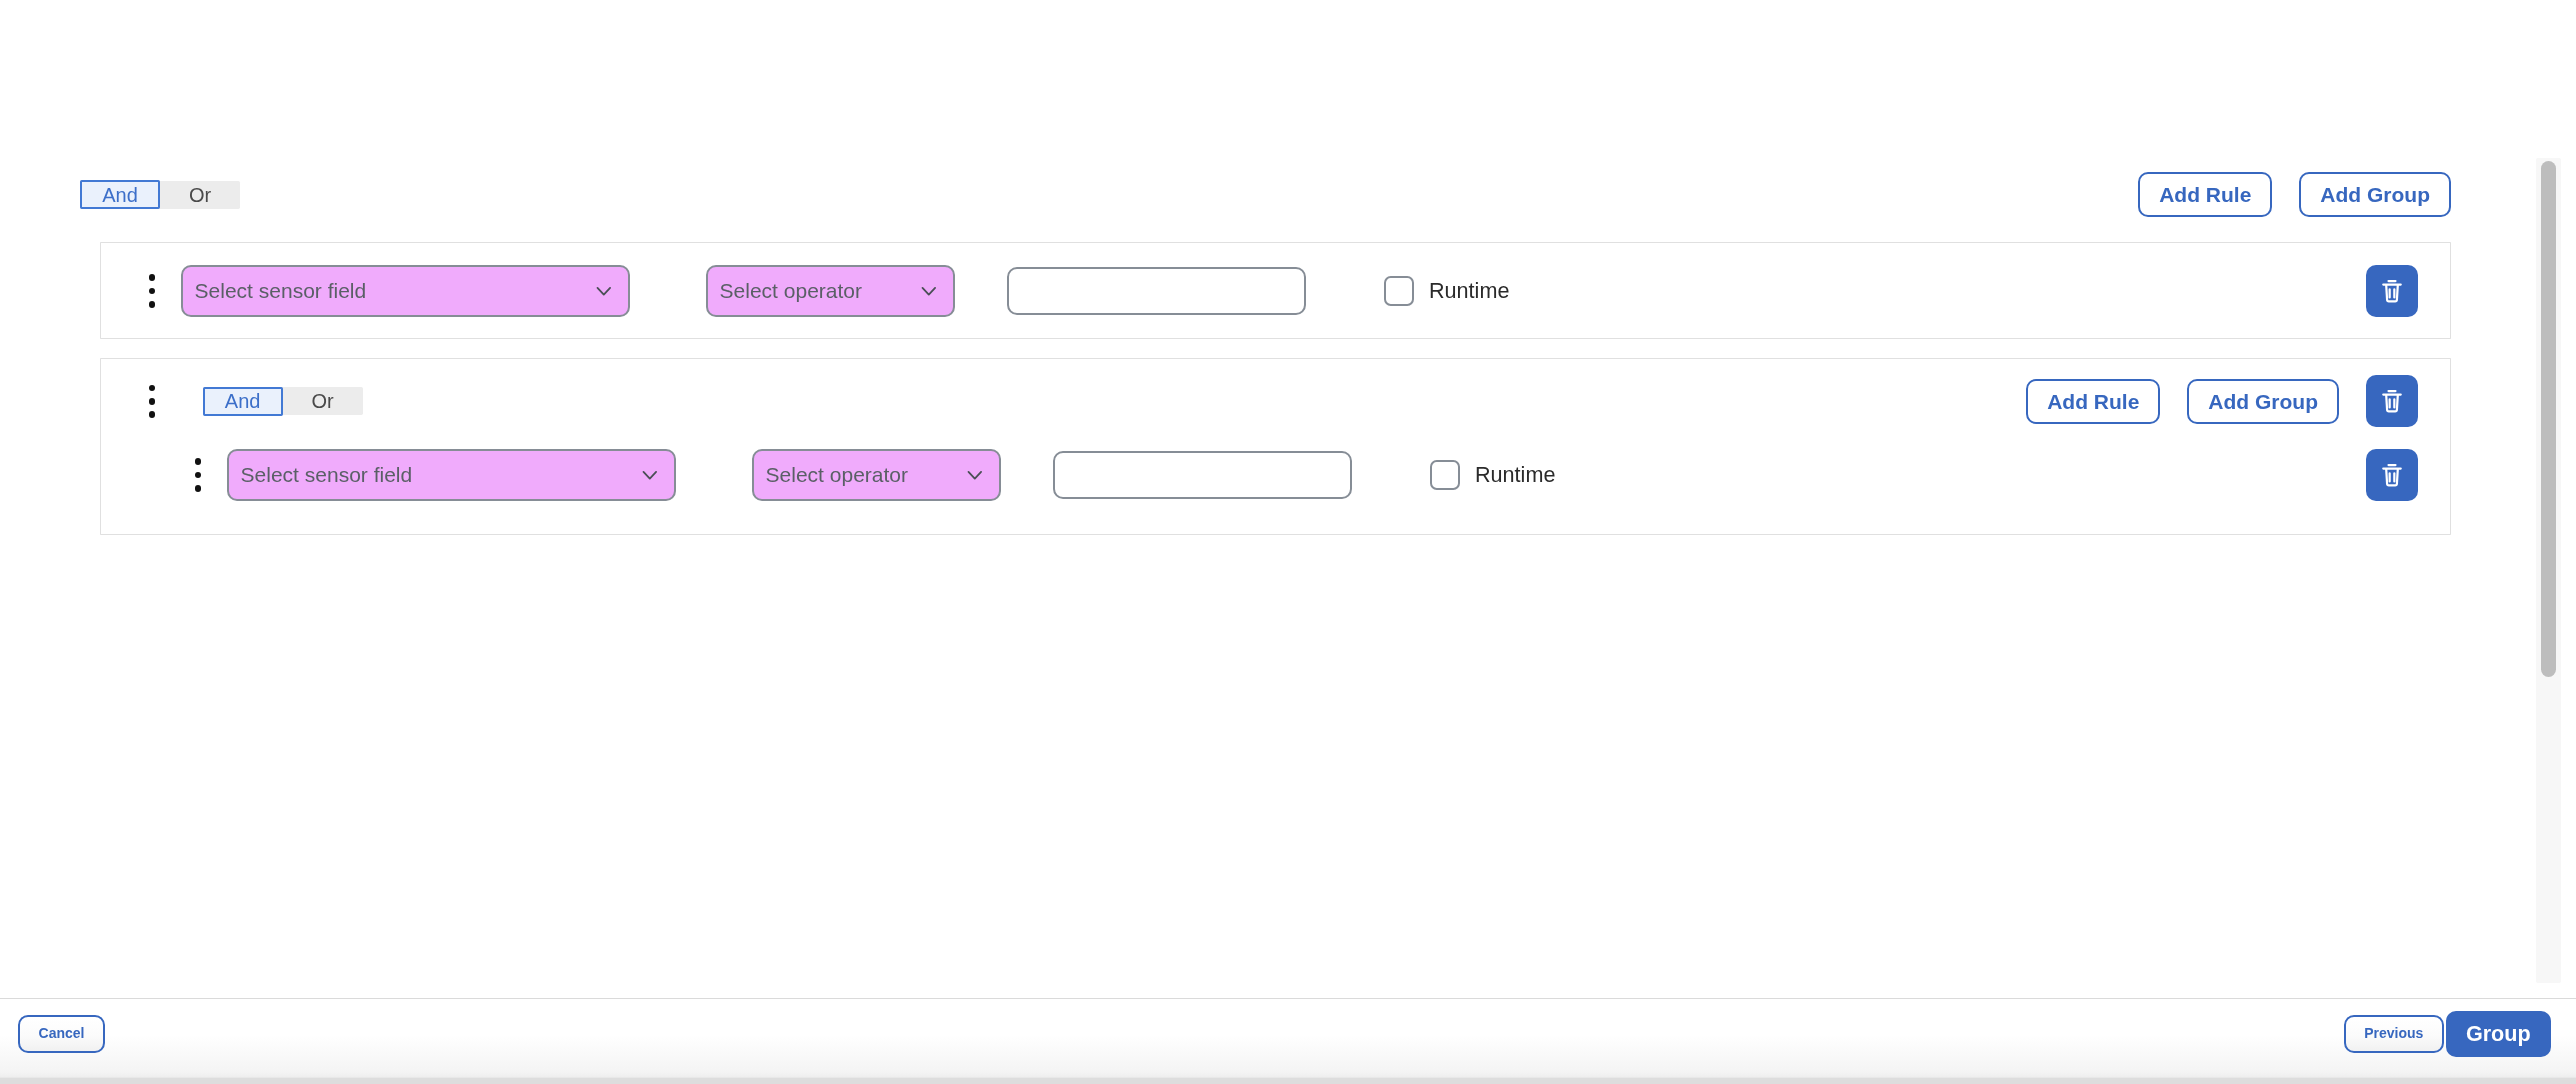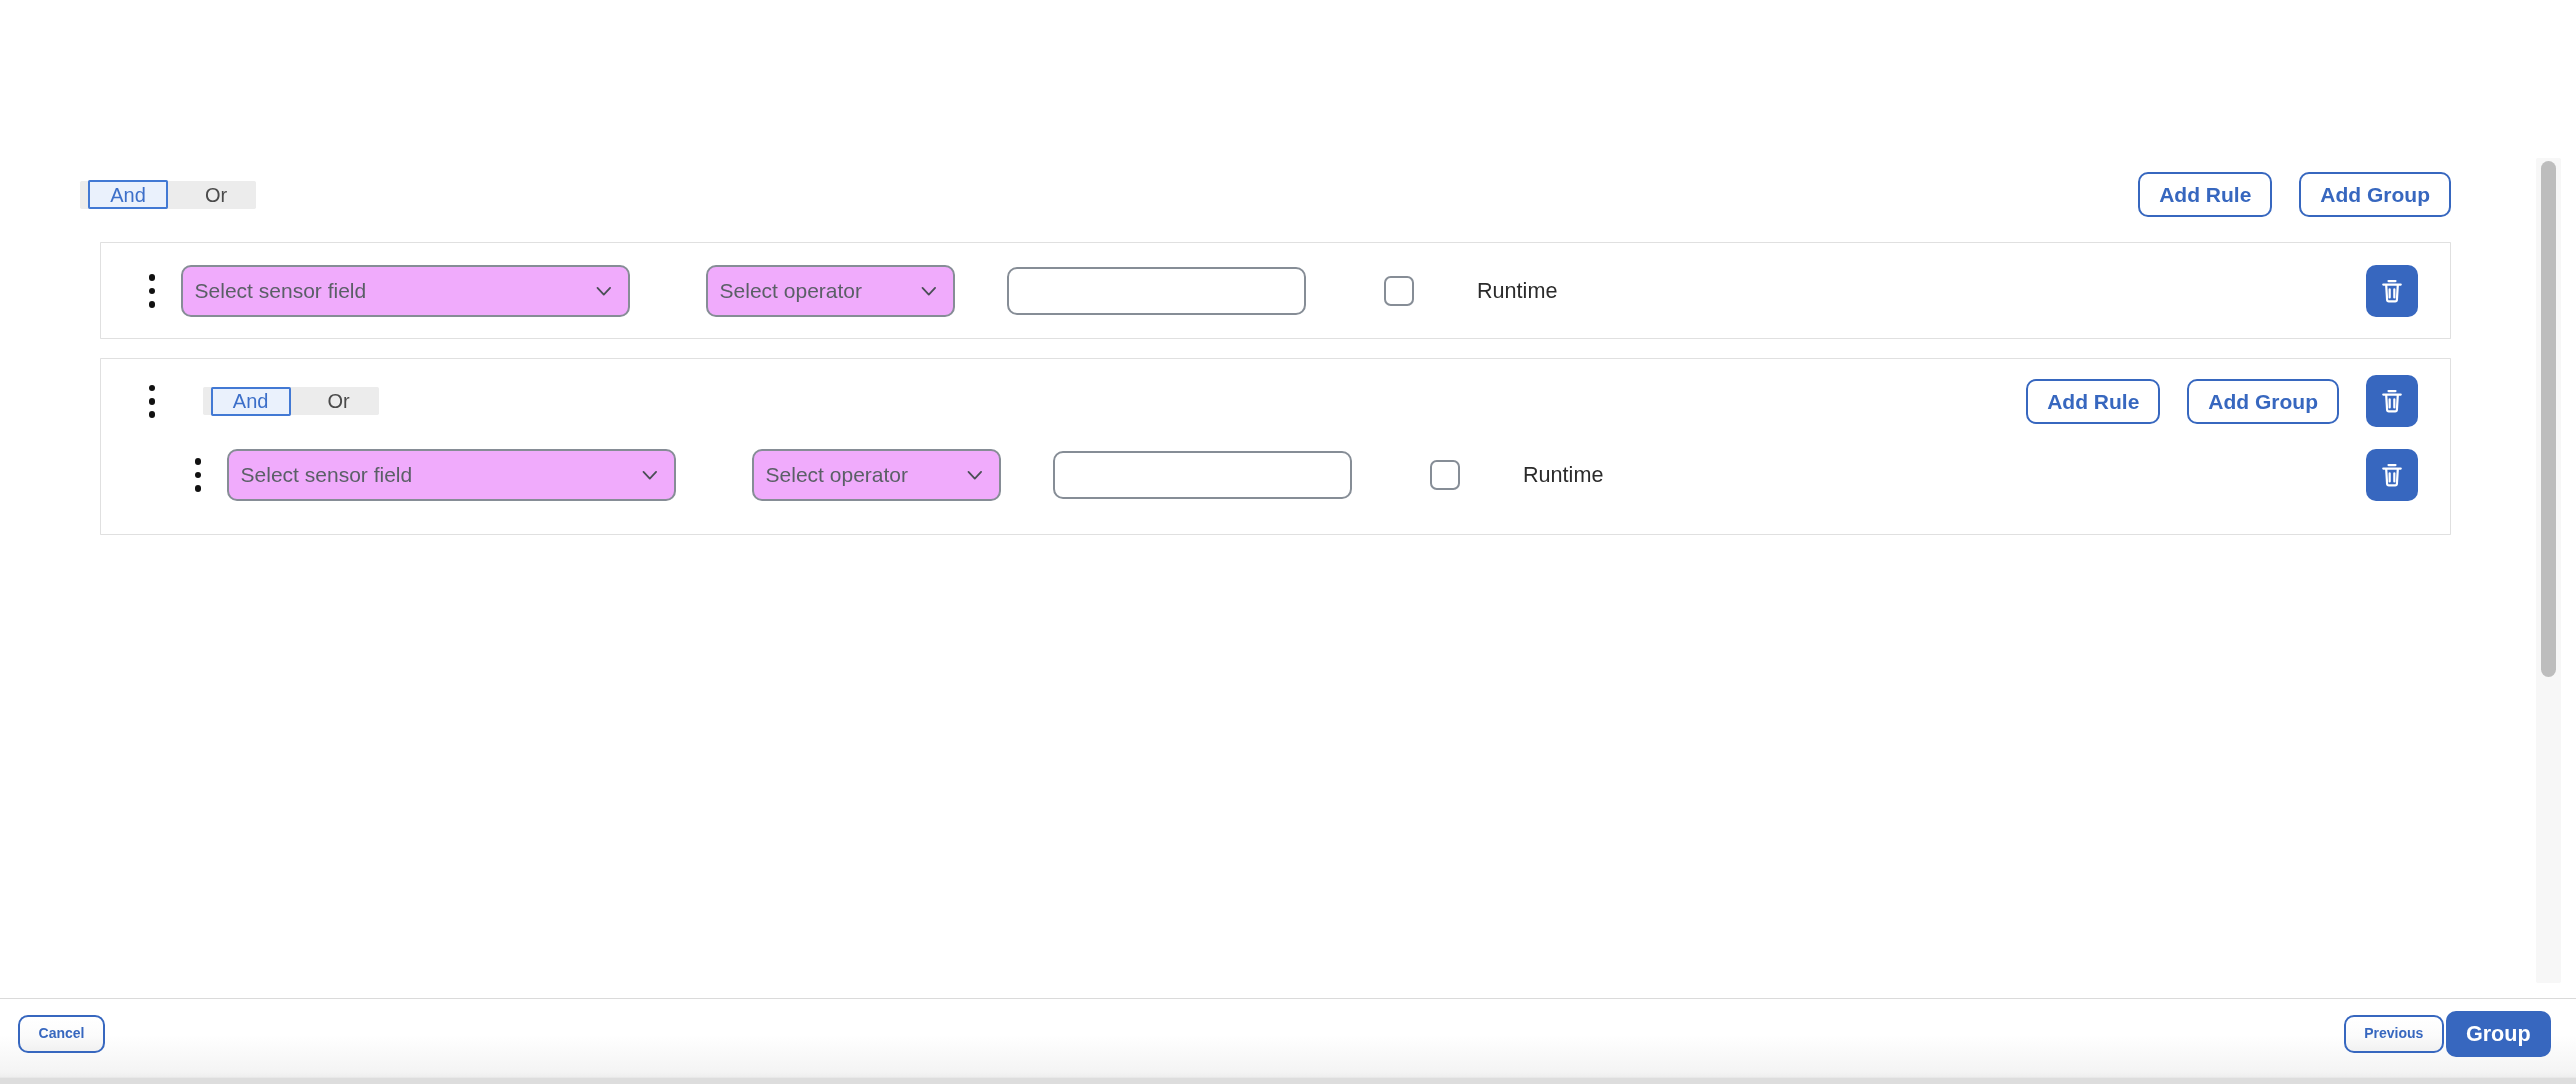--- a/index.html
+++ b/index.html
@@ -78,21 +78,21 @@
     border: none;
     cursor: pointer;
     font-family: "Liberation Sans", sans-serif;
     line-height: 1;
   }
   .andor-btn.active {
     background: #eaf1fc;
     color: #3c6fc9;
     border: 2.5px solid #4279d4;
     border-radius: 1.7px;
-    margin: -0.8px 8px;
+    margin: -0.8px 0;
   }
 
   
   .btn-outline-blue {
     font-family: "Liberation Sans", sans-serif;
     font-size: 21px;
     font-weight: bold;
     color: #3767bf;
     background: #ffffff;
     border: 2.5px solid #3767bf;
@@ -222,21 +222,20 @@
     background: #ffffff;
     margin: 0;
     cursor: pointer;
     flex: none;
   }
   .check-label {
     font-size: 21.6px;
     color: #2b2b2b;
     cursor: pointer;
     line-height: 1;
-    margin-left: 48px;
   }
 
   .spacer { flex: 1 1 auto; }
   .gap-a { width: 76px; flex: none; }
   .gap-b { width: 52px; flex: none; }
   .gap-c { width: 78px; flex: none; }
 
   
   .scrollbar-track {
     position: absolute;

